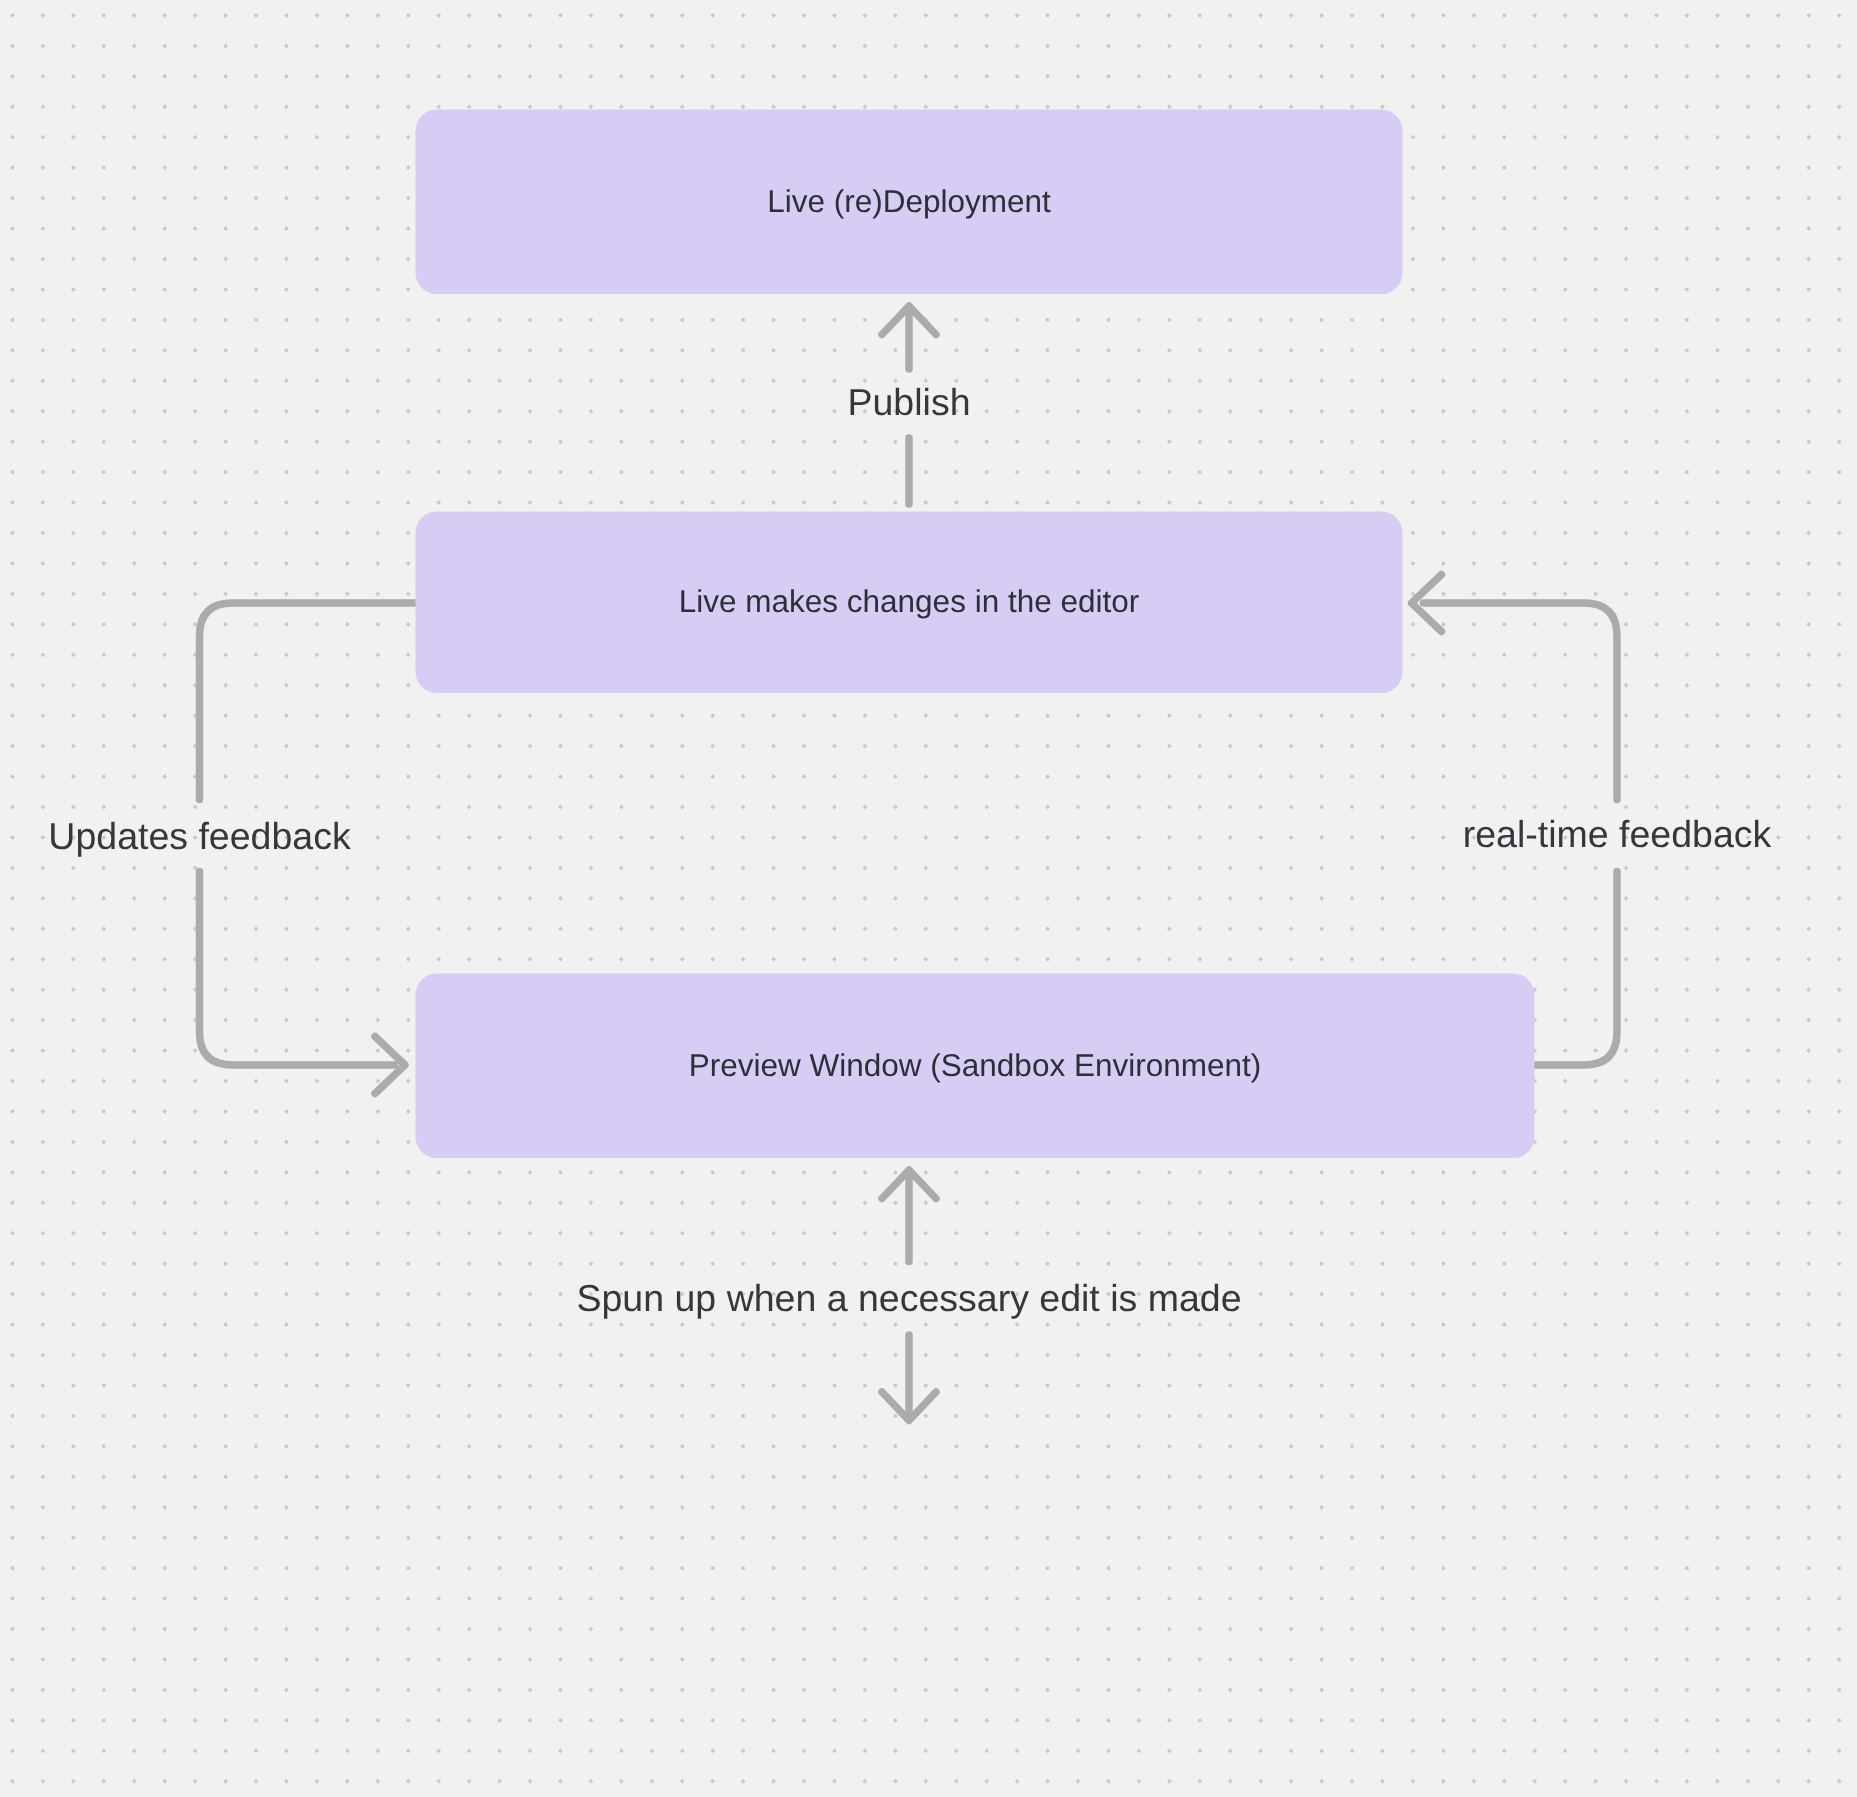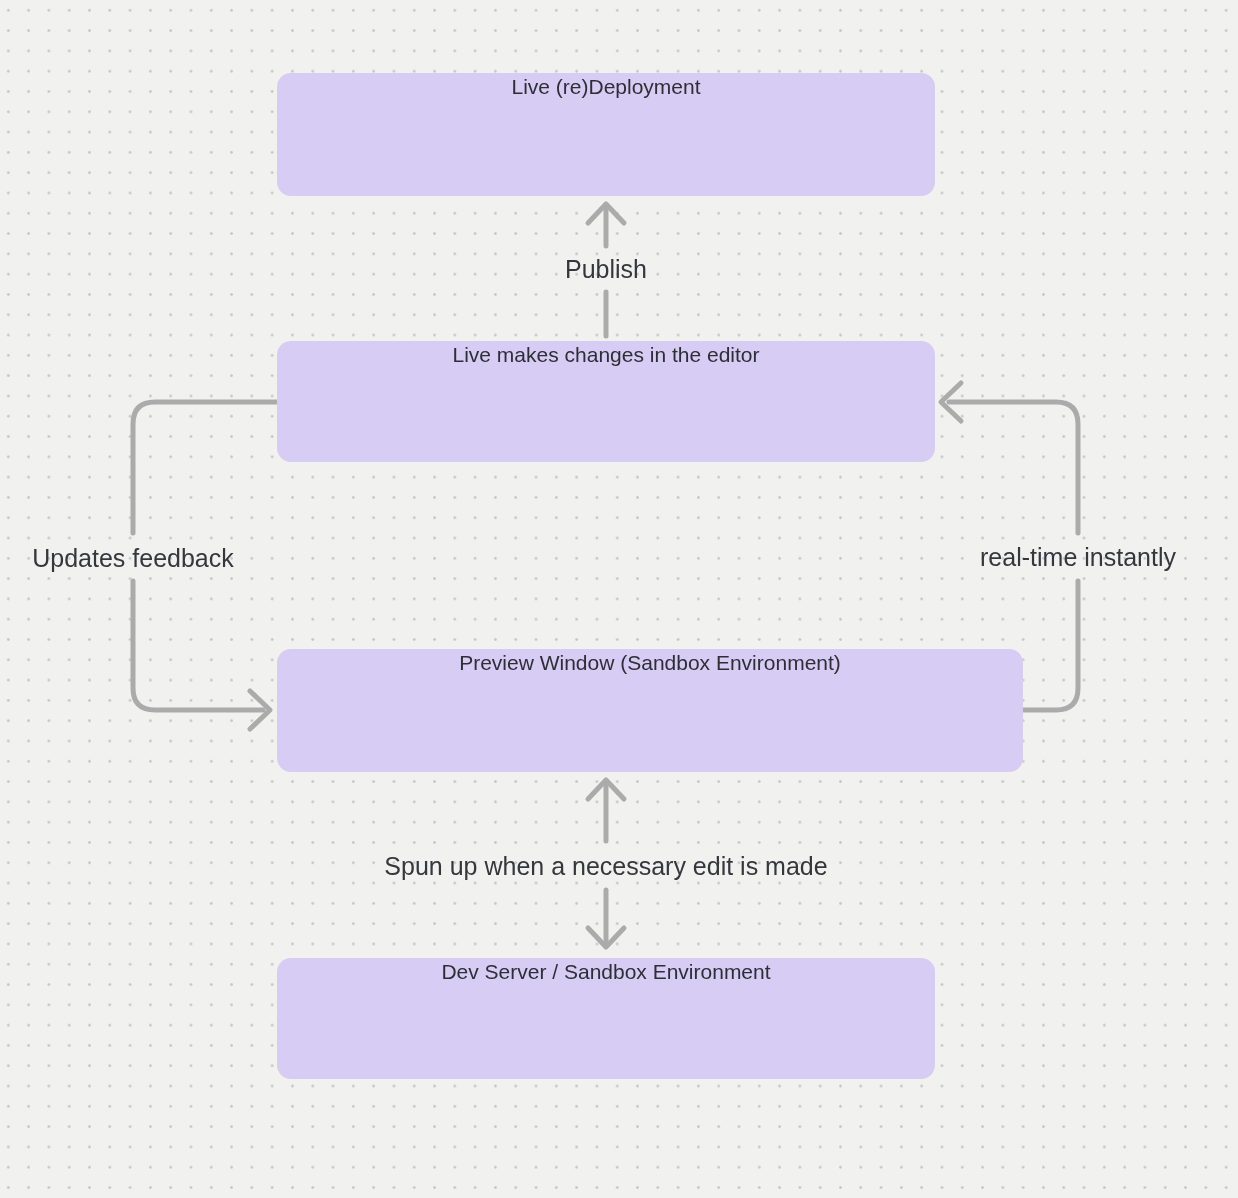--- a/index.html
+++ b/index.html
@@ -28,21 +28,21 @@
     stroke:var(--arrow);
     stroke-width:5px;
     stroke-linecap:round;
     stroke-linejoin:round;
   }
   .node{
     position:absolute;
     background:var(--node-fill);
     border-radius:14px;
     display:flex;
-    align-items:flex-start;
+    align-items:center;
     justify-content:center;
     color:var(--node-text);
     font-size:21px;
     line-height:1.3;
     text-align:center;
   }
   .edge-label{
     position:absolute;
     transform:translate(-50%,-50%);
     white-space:nowrap;
@@ -99,25 +99,22 @@
   </div>
 
   <div class="node node-2">
     <span>Live makes changes in the editor</span>
   </div>
 
   <div class="node node-3">
     <span>Preview Window (Sandbox Environment)</span>
   </div>
 
-  <div class="node node-4">
-    <span>Dev Server / Sandbox Environment</span>
-  </div>
 
   <div class="edge-label label-publish">Publish</div>
 
   <div class="edge-label label-updates">Updates feedback</div>
 
-  <div class="edge-label label-feedback">real-time instantly</div>
+  <div class="edge-label label-feedback">real-time feedback</div>
 
   <div class="edge-label label-spunup">Spun up when a necessary edit is made</div>
 
 </div>
 
 </body></html>

